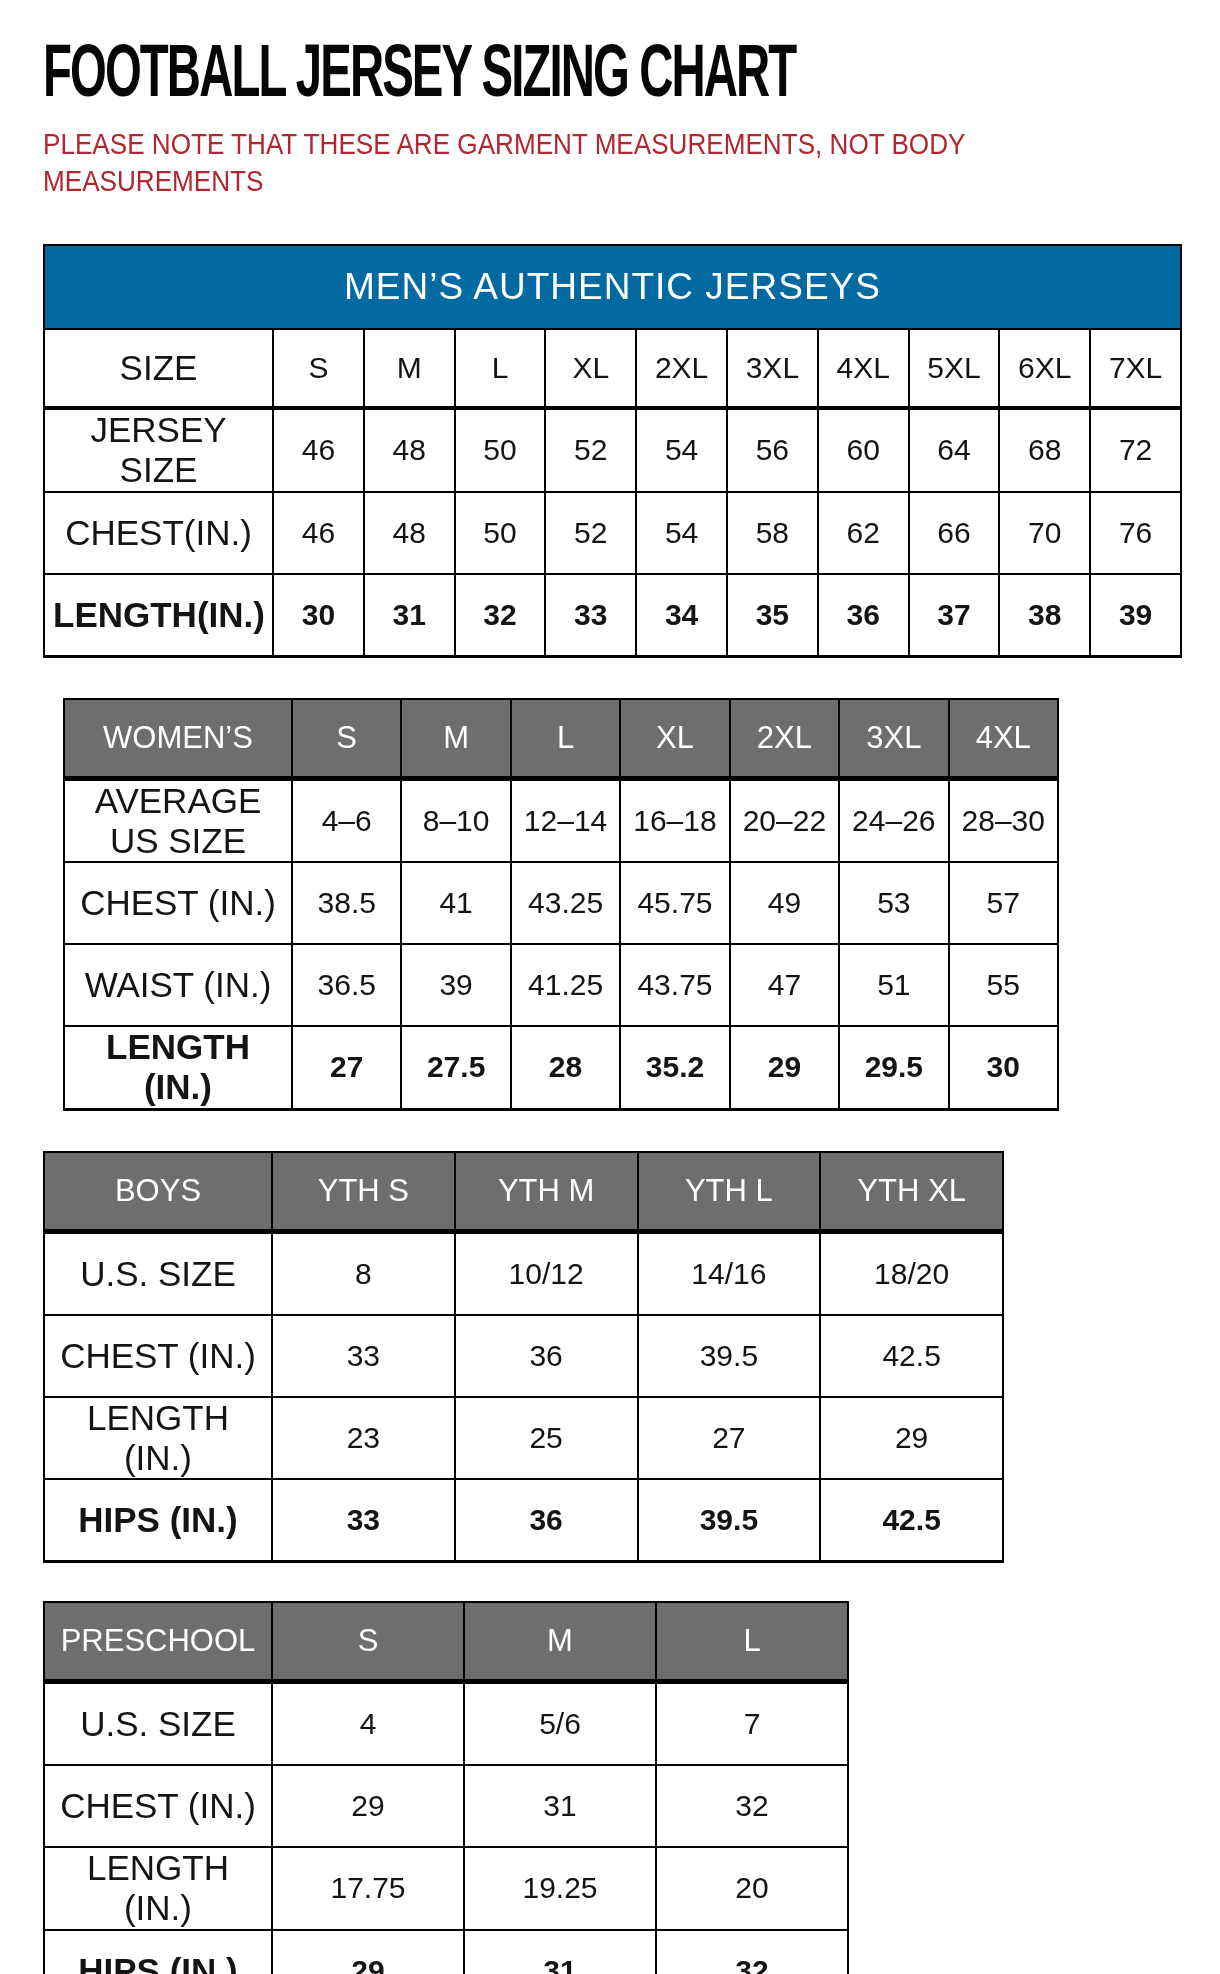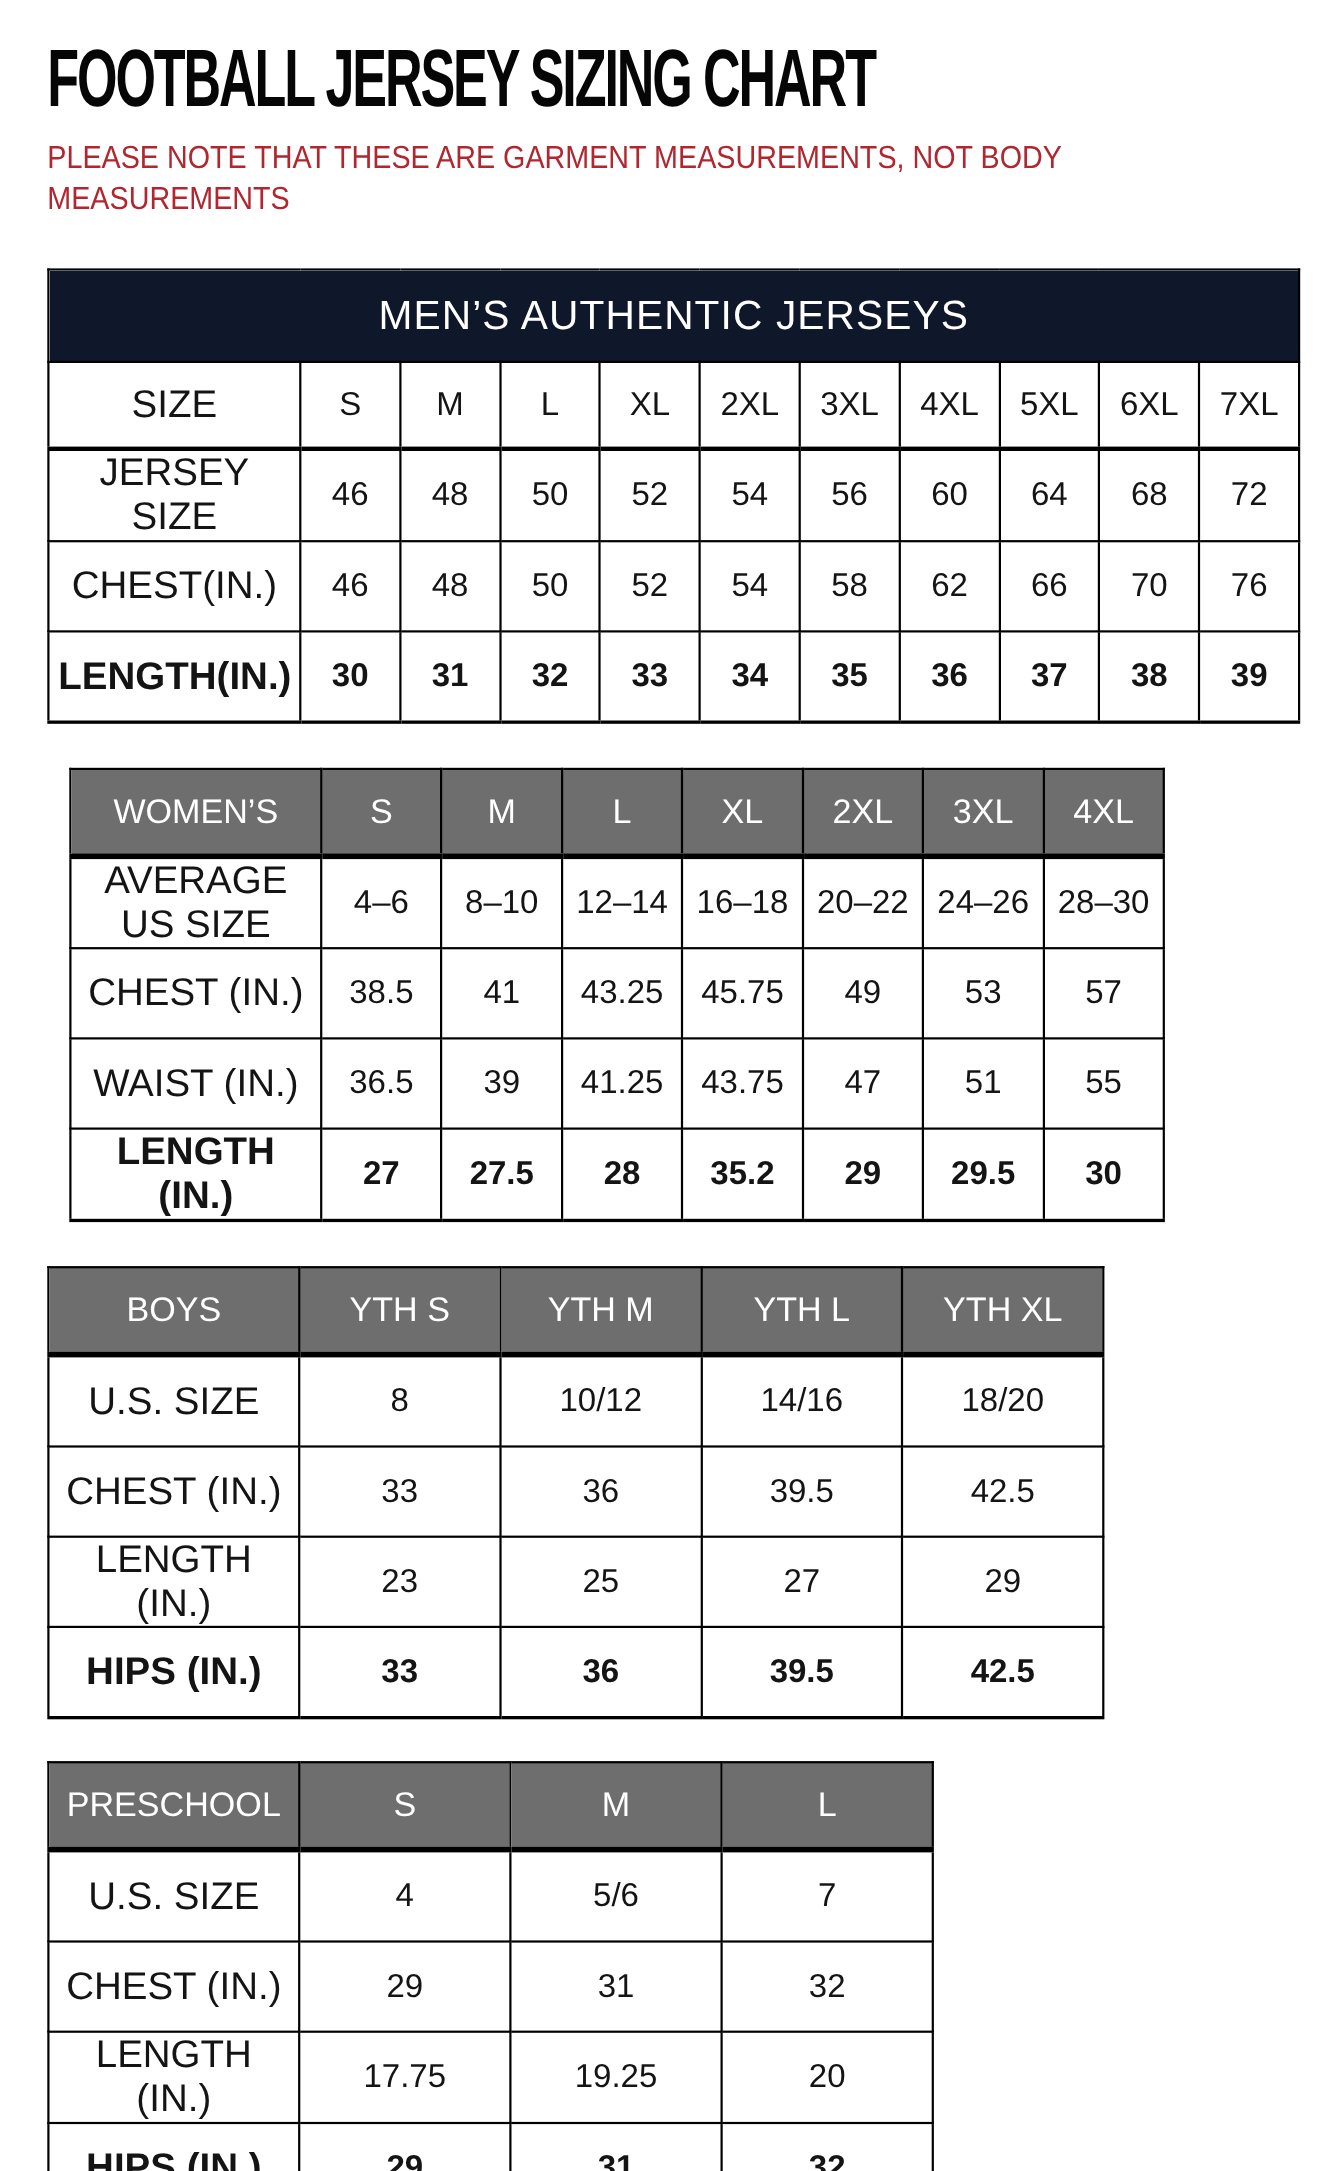--- a/index.html
+++ b/index.html
@@ -19,21 +19,21 @@
   
   table.tbl{border-collapse:collapse;table-layout:fixed;background:#fff;}
   table.tbl td{border:2px solid #000;text-align:center;vertical-align:middle;padding:0 8px;
     font-size:30px;color:#141414;height:80px;overflow:hidden;}
   table.tbl td.lbl{font-size:35px;line-height:1.15;}
   table.tbl tr:last-child td{border-bottom-width:3px;font-weight:bold;}
 
   
   table.mens{width:1139px;margin-top:44px;}
   table.mens col.c-label{width:229px;}
-  table.mens tr.band td{background:#0f172a;color:#fff;font-size:37px;letter-spacing:1px;height:82px;}
+  table.mens tr.band td{background:#0369a1;color:#fff;font-size:37px;letter-spacing:1px;height:82px;}
   table.mens tr.head td{border-bottom-width:4px;height:76px;}
 
   
   table.gray-head{margin-top:40px;}
   table.gray-head col.c-label{width:228px;}
   table.gray-head tr.head td{background:#6e6e6e;color:#fff;font-size:31px;height:76px;border-bottom-width:5px;}
   table.womens{width:996px;margin-left:20px;}
   table.boys{width:961px;padding-left:36px;}
   table.preschool{width:806px;margin-top:38px;}
 </style>

